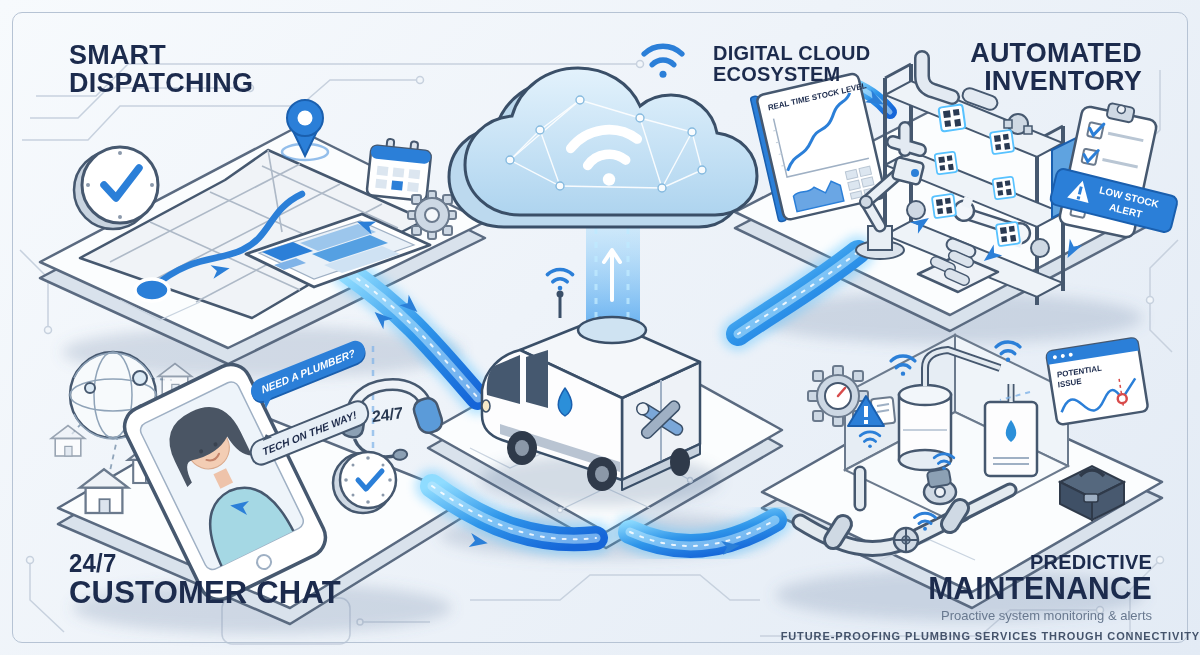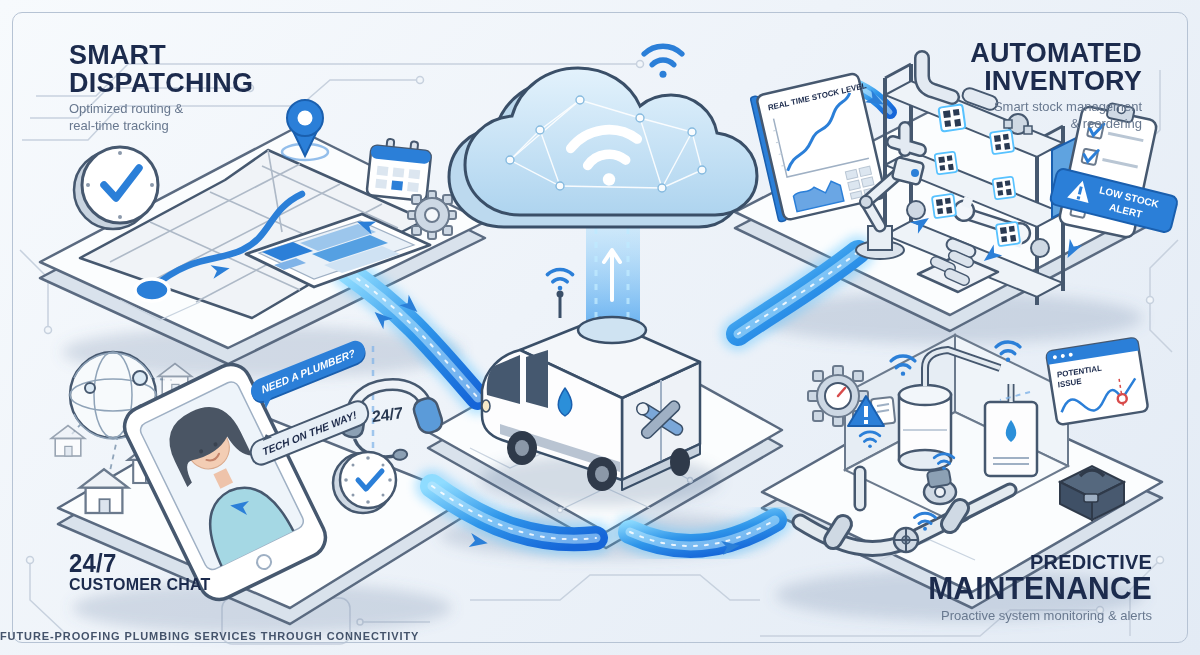--- a/index.html
+++ b/index.html
@@ -7,21 +7,21 @@
     font-family:"Liberation Sans",sans-serif;
     background:linear-gradient(135deg,#f7fafd 0%,#eef3f9 45%,#e3ebf5 100%);}
   .frame{position:absolute;inset:12px;border:1.5px solid #b6c3d4;border-radius:10px;pointer-events:none;}
   svg{position:absolute;left:0;top:0;}
   .label{position:absolute;z-index:5;margin-left:21px;}
   .t1{font-size:27px;font-weight:800;color:#1c2b4d;line-height:1.04;letter-spacing:.2px;transform:scaleY(1.04);transform-origin:top left;}
   .t1.r{transform-origin:top right;}
   .sub{font-size:13px;color:#68788f;font-weight:500;line-height:1.3;margin-top:5px;}
   .right{text-align:right;}
   .cloud-label .t1{font-size:20px;}
-  .footer{position:absolute;left:0;right:0;bottom:13px;text-align:left;font-size:11px;
+  .footer{position:absolute;left:0;right:0;bottom:13px;text-align:right;font-size:11px;
     font-weight:700;letter-spacing:.9px;color:#44536b;z-index:5;}
   .bubble{position:absolute;z-index:6;font-size:10.5px;font-weight:700;font-style:italic;
     padding:5px 11px;border-radius:12px;white-space:nowrap;}
   .bubble-req{left:247px;top:360px;background:#2b7fd8;color:#fff;transform:rotate(-22deg) skewX(-6deg);
     box-shadow:0 2px 0 #1a5fae;}
   .bubble-req:after{content:"";position:absolute;left:10px;bottom:-8px;border:6px solid transparent;border-top-color:#2b7fd8;border-left-color:#2b7fd8;}
   .bubble-res{left:246px;top:420px;background:#e6eef6;color:#1d2a4a;border:2px solid #46586f;
     transform:rotate(-22deg) skewX(-6deg);}
   .bubble-res:after{content:"";position:absolute;left:14px;top:-9px;border:5px solid transparent;border-bottom-color:#46586f;}
 </style>
@@ -619,41 +619,35 @@
   <line x1="1030" y1="392" x2="1000" y2="400" stroke="#7fb3e8" stroke-width="2" stroke-dasharray="5 5" opacity=".8"></line>
   <use href="#arrow" transform="translate(722,548) rotate(-8)"></use>
 </g>
 </svg>
 
 <div class="frame"></div>
 
 <div class="label" style="left:48px;top:40px;">
   <div class="t1">SMART</div>
   <div class="t1">DISPATCHING</div>
-  <div class="sub">
-    <div>Optimized routing &amp;</div>
-        <div>real-time tracking</div>
-  </div>
 </div>
 
 <div class="label cloud-label" style="left:692px;top:42px;">
+  <div class="t1">DIGITAL CLOUD</div>
+  <div class="t1">ECOSYSTEM</div>
 </div>
 
 <div class="label right" style="right:58px;top:38px;">
   <div class="t1 r">AUTOMATED</div>
   <div class="t1 r">INVENTORY</div>
-  <div class="sub">
-    <div>Smart stock management</div>
-        <div>&amp; reordering</div>
-  </div>
 </div>
 
 <div class="label" style="left:48px;top:551px;">
   <div class="t1" style="font-size:24px">24/7</div>
-  <div class="t1" style="font-size:16px">CUSTOMER CHAT</div>
+  <div class="t1" style="font-size:31px">CUSTOMER CHAT</div>
 </div>
 
 <div class="label right" style="right:48px;top:551px;">
   <div class="t1 r" style="font-size:20px">PREDICTIVE</div>
   <div class="t1 r" style="font-size:30px">MAINTENANCE</div>
   <div class="sub">Proactive system monitoring &amp; alerts</div>
 </div>
 
 <div class="bubble bubble-req">NEED A PLUMBER?</div>
 <div class="bubble bubble-res">TECH ON THE WAY!</div>

